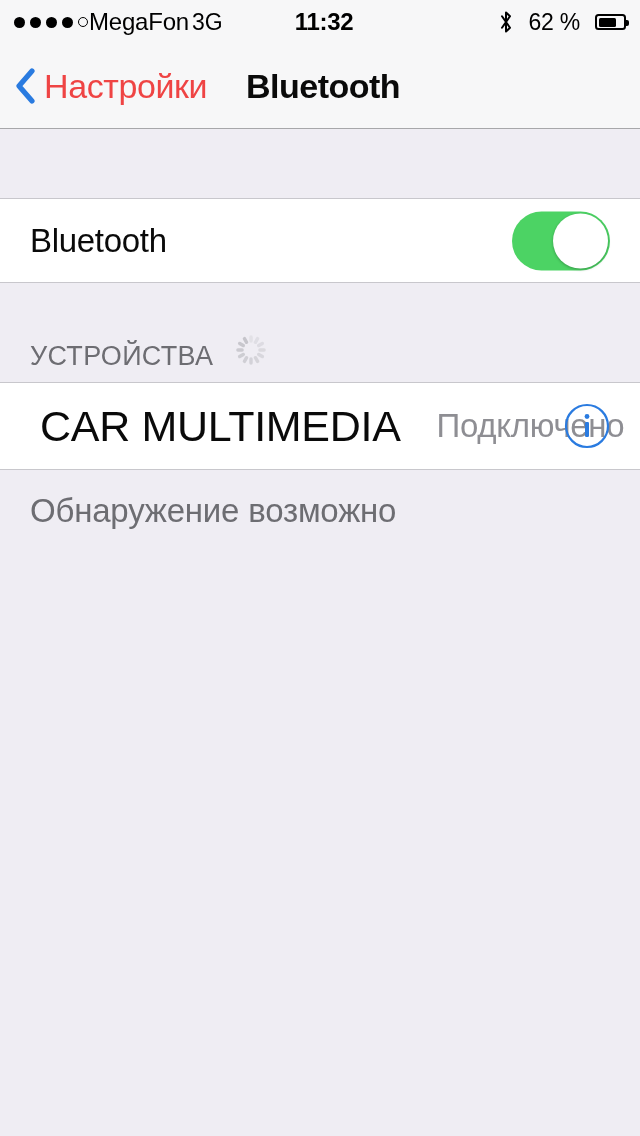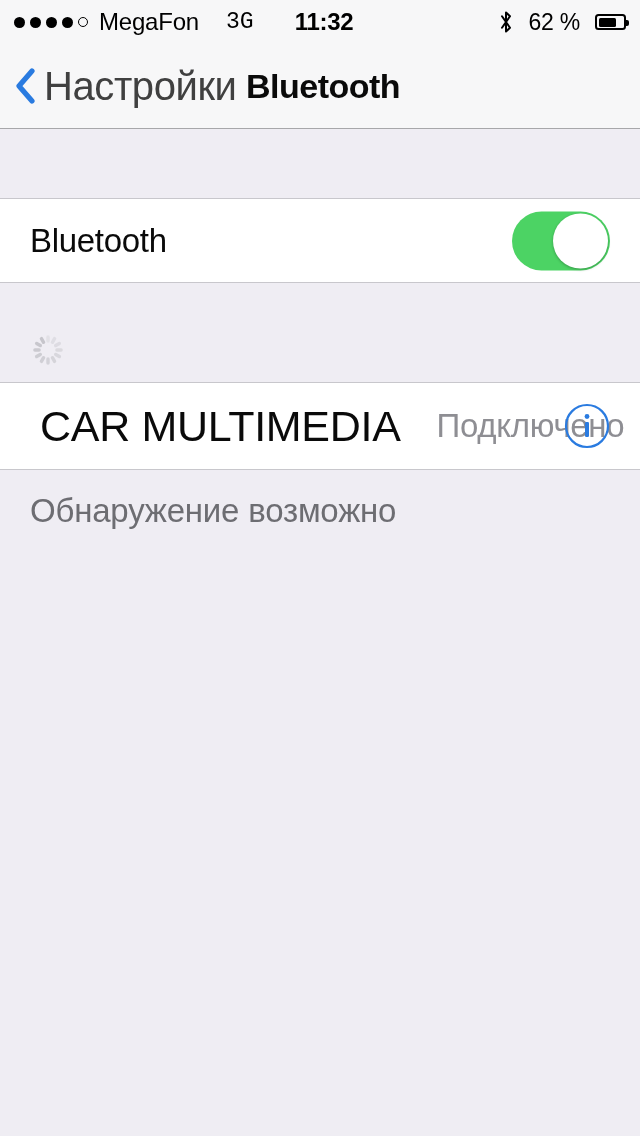--- a/index.html
+++ b/index.html
@@ -24,21 +24,21 @@
     height: 44px;
     background: #F7F7F8;
     color: #000;
   }
   .sb-left {
     position: absolute;
     left: 14px; top: 0;
     height: 44px;
     display: flex;
     align-items: center;
-    gap: 11px;
+    gap: 1px;
   }
   .sb-dots {
     display: flex;
     align-items: center;
     gap: 5px;
   }
   .dot {
     width: 11px; height: 11px;
     border-radius: 50%;
     background: #000;
@@ -50,22 +50,21 @@
     width: 8px; height: 8px;
   }
   .sb-carrier {
     font-size: 24px;
     letter-spacing: -0.2px;
     line-height: 1;
   }
   .sb-network {
     font-size: 23px;
     line-height: 1;
-    margin-left: 16px;
-    font-family: Liberation Mono, monospace;
+    margin-left: 2px;
   }
   .sb-time {
     position: absolute;
     left: 0; top: 0;
     width: 640px;
     height: 44px;
     display: flex;
     align-items: center;
     justify-content: center;
     font-size: 24px;
@@ -135,22 +134,22 @@
     align-items: center;
     gap: 8px;
     cursor: pointer;
   }
   .chevron-left {
     width: 22px; height: 36px;
     position: relative;
     display: block;
   }
   .nav-back-label {
-    font-size: 40px;
-    color: #404040;
+    font-size: 34px;
+    color: #ef4444;
     letter-spacing: -0.4px;
     line-height: 1;
   }
   .nav-title {
     position: absolute;
     left: 246px; top: 0;
     height: 84px;
     display: flex;
     align-items: center;
     font-size: 34px;
@@ -316,20 +315,21 @@
   <div class="gap-top"></div>
 
   <div class="cell row-bluetooth">
     <span class="row-label">Bluetooth</span>
     <span class="switch" style="background: rgb(76, 211, 100);">
       <span class="switch-knob"></span>
     </span>
   </div>
 
   <div class="section-header">
+    <span class="section-header-label">УСТРОЙСТВА</span>
     <span class="spinner">
       <svg width="36" height="36" viewBox="0 0 36 36" id="spinner-svg">
           <rect x="16.3" y="3.2" width="3.4" height="7.6" rx="1.7" fill="#B6B6BB" fill-opacity="0.22" transform="rotate(0 18 18)"></rect>
           <rect x="16.3" y="3.2" width="3.4" height="7.6" rx="1.7" fill="#B6B6BB" fill-opacity="0.27" transform="rotate(30 18 18)"></rect>
           <rect x="16.3" y="3.2" width="3.4" height="7.6" rx="1.7" fill="#B6B6BB" fill-opacity="0.31" transform="rotate(60 18 18)"></rect>
           <rect x="16.3" y="3.2" width="3.4" height="7.6" rx="1.7" fill="#B6B6BB" fill-opacity="0.36" transform="rotate(90 18 18)"></rect>
           <rect x="16.3" y="3.2" width="3.4" height="7.6" rx="1.7" fill="#B6B6BB" fill-opacity="0.40" transform="rotate(120 18 18)"></rect>
           <rect x="16.3" y="3.2" width="3.4" height="7.6" rx="1.7" fill="#B6B6BB" fill-opacity="0.45" transform="rotate(150 18 18)"></rect>
           <rect x="16.3" y="3.2" width="3.4" height="7.6" rx="1.7" fill="#B6B6BB" fill-opacity="0.49" transform="rotate(180 18 18)"></rect>
           <rect x="16.3" y="3.2" width="3.4" height="7.6" rx="1.7" fill="#B6B6BB" fill-opacity="0.54" transform="rotate(210 18 18)"></rect>

